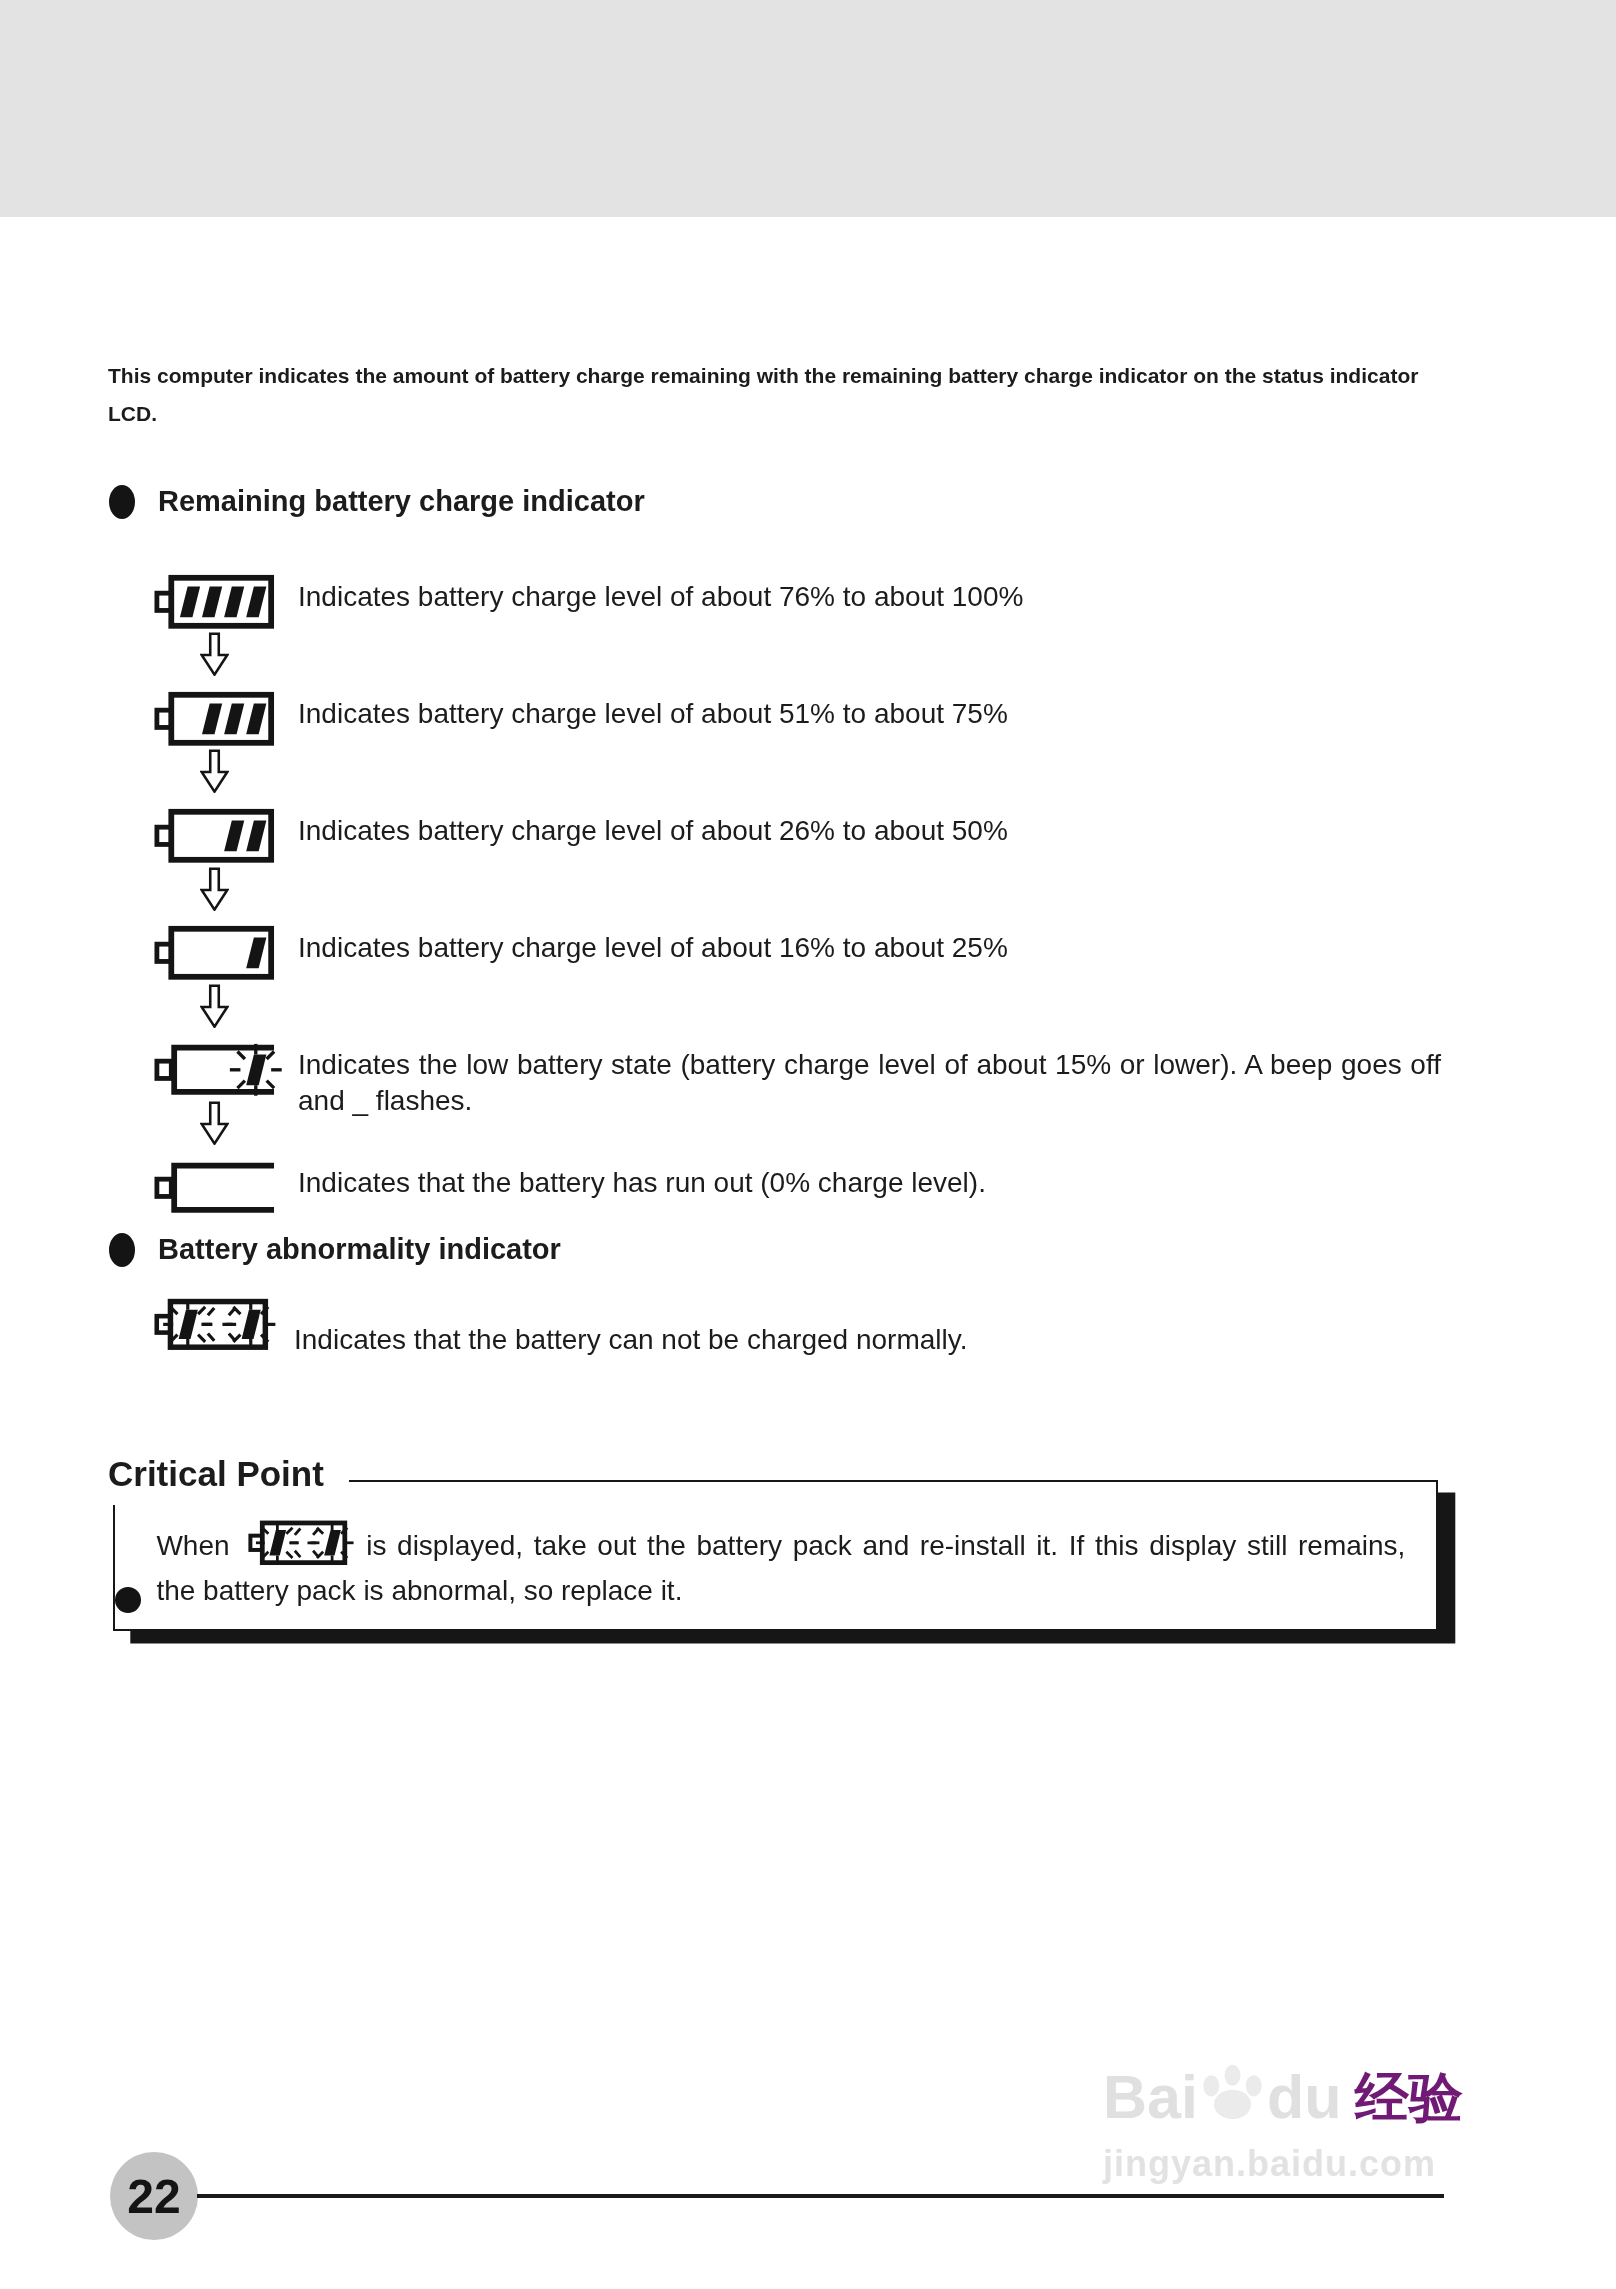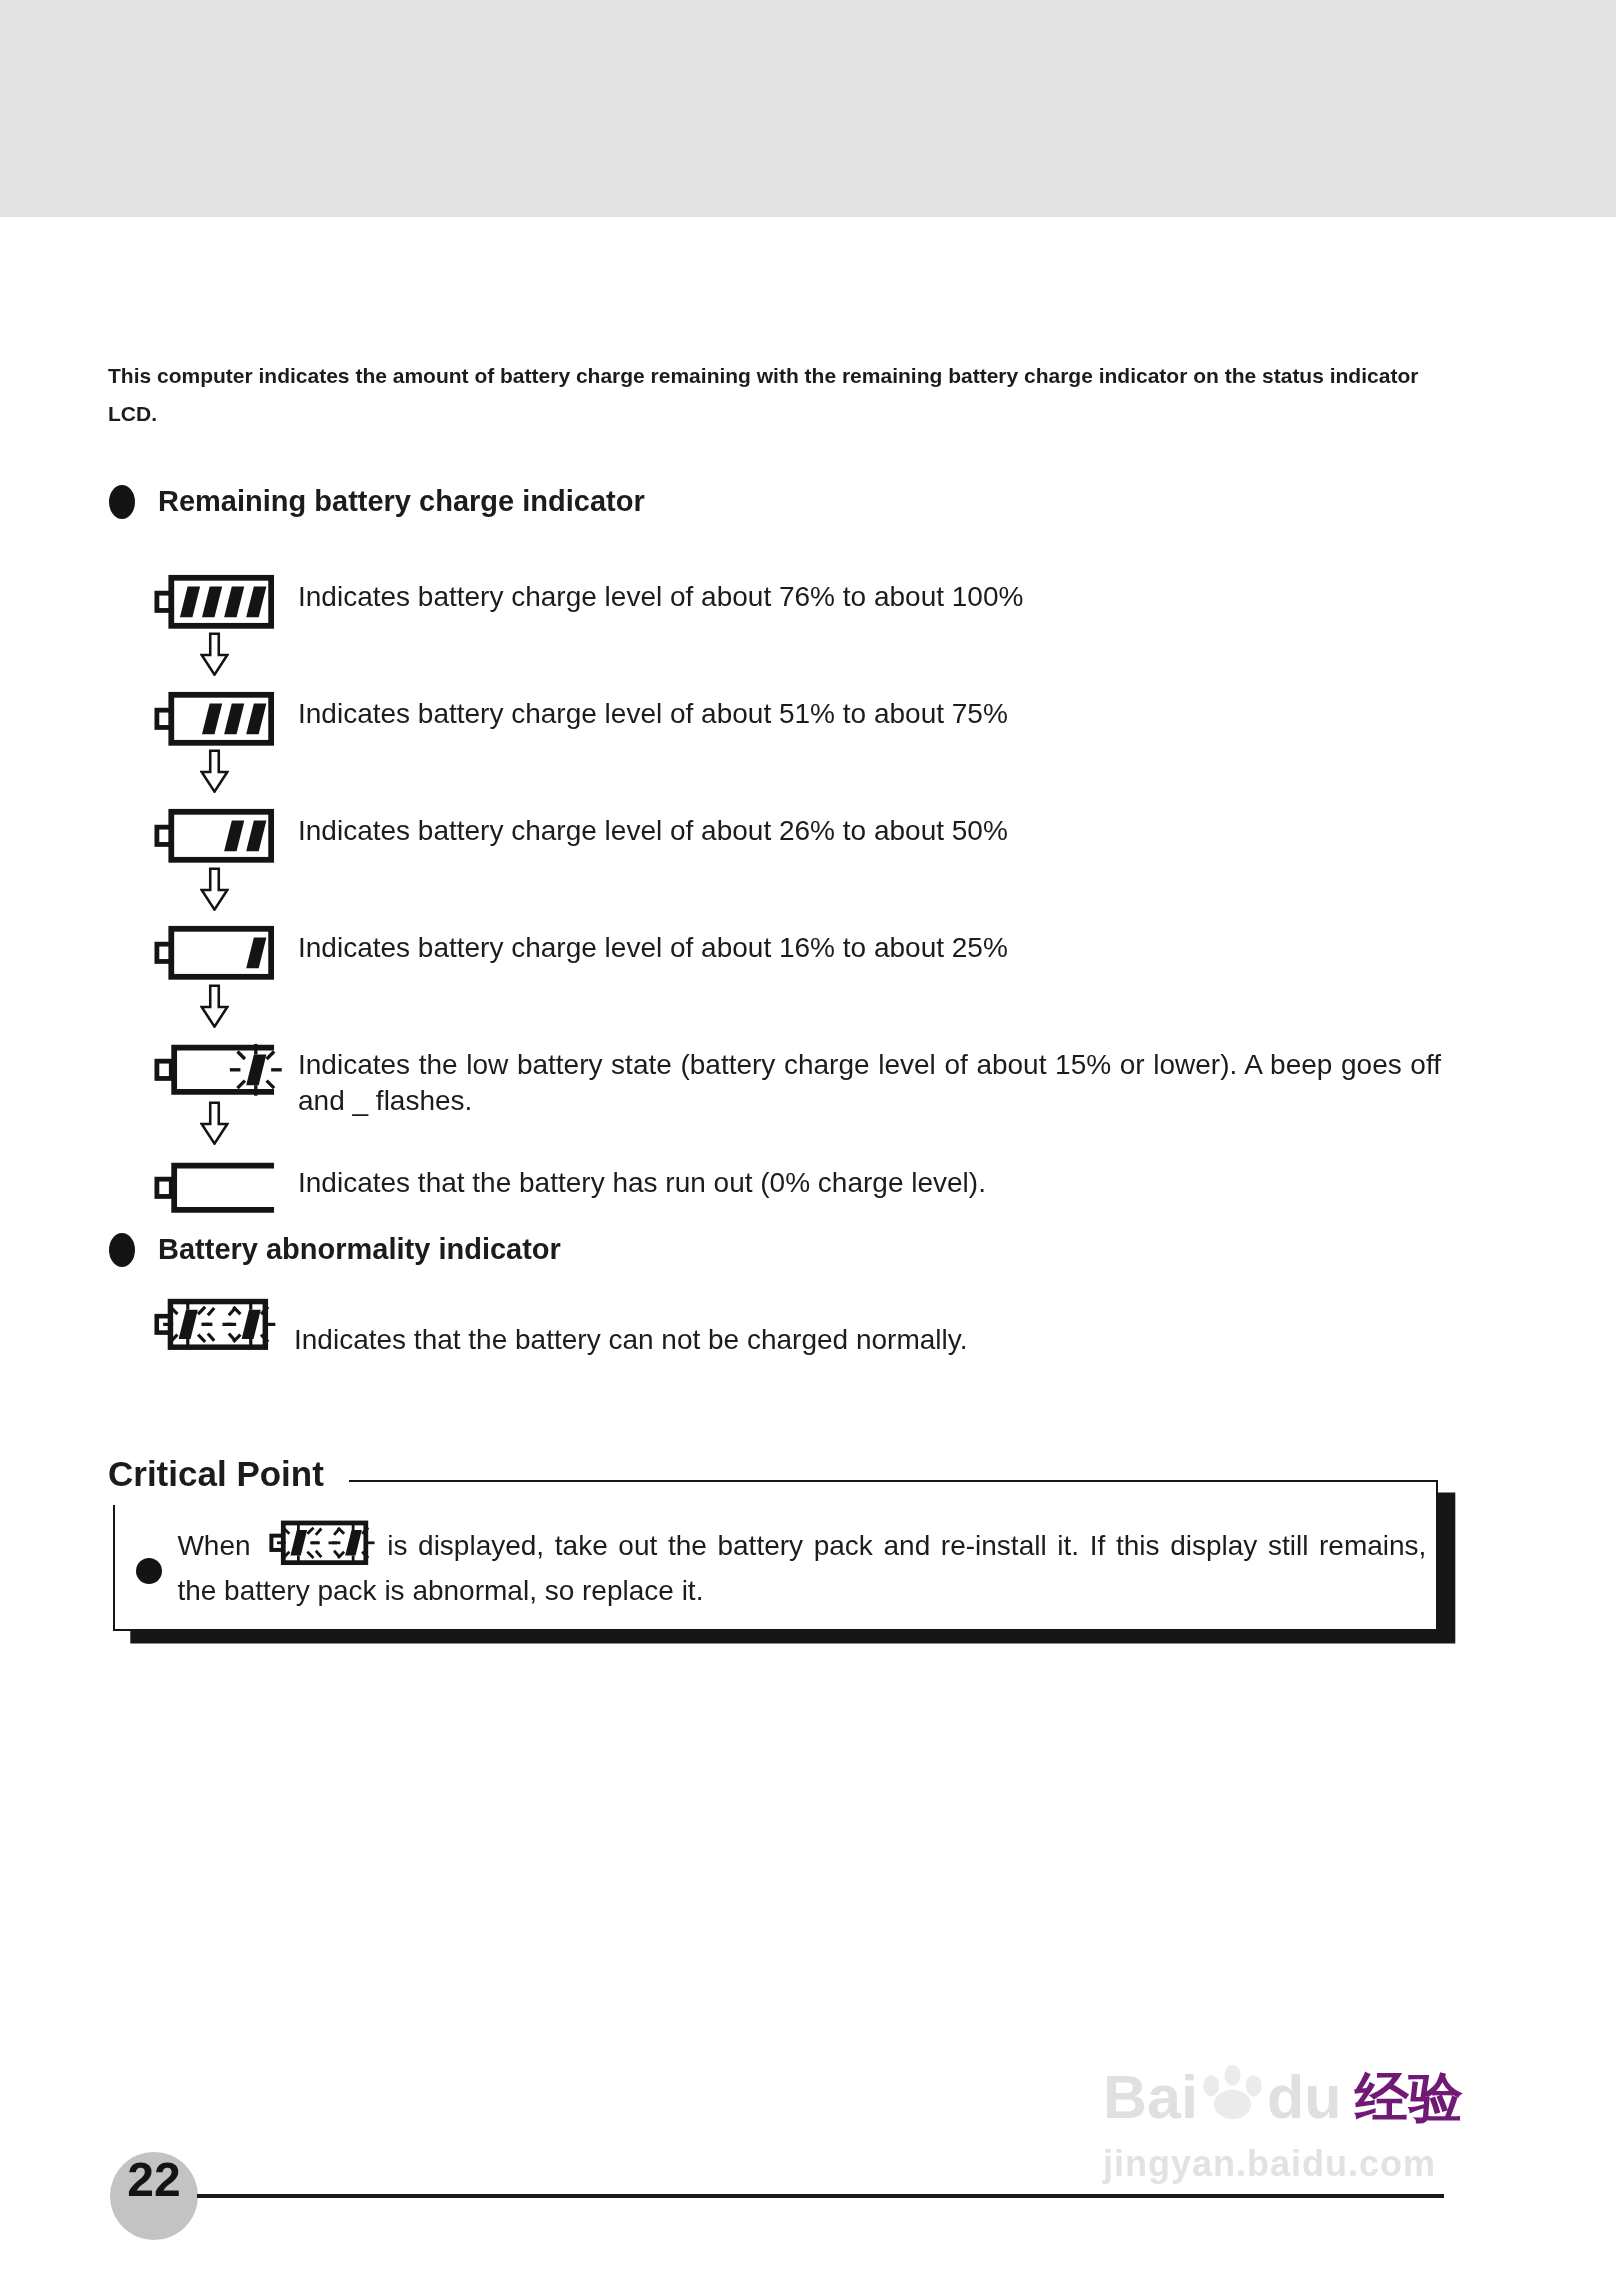--- a/index.html
+++ b/index.html
@@ -17,26 +17,26 @@
   .ind-row{position:absolute;left:154px;display:flex;align-items:flex-start;}
   .ind-icon{width:121px;flex:none;}
   .ind-text{margin:5.8px 0 0 23px;width:1143px;font-size:28px;line-height:36px;text-align:justify;}
   .arrow{position:absolute;left:200px;}
   .abnormal-row{position:absolute;left:154px;top:1297px;display:flex;align-items:flex-end;}
   .abn-text{margin:13.4px 0 0 25px;font-size:28px;white-space:nowrap;}
   .cp-heading{position:absolute;left:108px;top:1453px;font-size:35px;font-weight:bold;
               background:#fff;padding:0 25px 9.6px 0;z-index:2;line-height:42px;}
   .cp-box{position:absolute;left:113px;top:1480px;width:1321px;height:147px;border:2.9px solid #161616;
           background:#fff;box-shadow:17.3px 12.5px 0 #161616;z-index:1;}
-  .cp-content{position:absolute;left:21px;top:37px;display:flex;align-items:center;}
+  .cp-content{position:absolute;left:0;top:37px;display:flex;align-items:flex-end;}
   .cp-bullet{flex:none;width:26px;height:26px;border-radius:50%;background:#141414;margin-top:10.6px;}
   .cp-text{margin:0 0 0 15.4px;width:1249px;font-size:28px;line-height:45px;text-align:justify;}
   .cp-icon svg{vertical-align:-11.5px;margin:0 7.7px;}
   .page-circle{position:absolute;left:110px;top:2152px;width:88px;height:88px;border-radius:50%;
-               background:#c3c3c3;display:flex;justify-content:center;}
+               background:#c3c3c3;display:flex;align-items:center;justify-content:center;}
   .page-circle span{font-size:48px;font-weight:bold;color:#141414;}
   .footer-line{position:absolute;left:197px;top:2194px;width:1247px;height:3.8px;background:#1a1a1a;}
   .watermark{position:absolute;left:1103px;top:2058px;color:#e0e0e0;user-select:none;}
   .wm-row1{display:flex;align-items:center;font-weight:bold;font-size:61px;line-height:61px;}
   .wm-cn{font-size:54px;margin-left:13.4px;font-weight:bold;color:#701a75;}
   .wm-url{font-size:36px;margin-top:5.8px;letter-spacing:1px;color:#e2e2e2;font-weight:bold;}
 </style>
 </head>
 <body>
 

